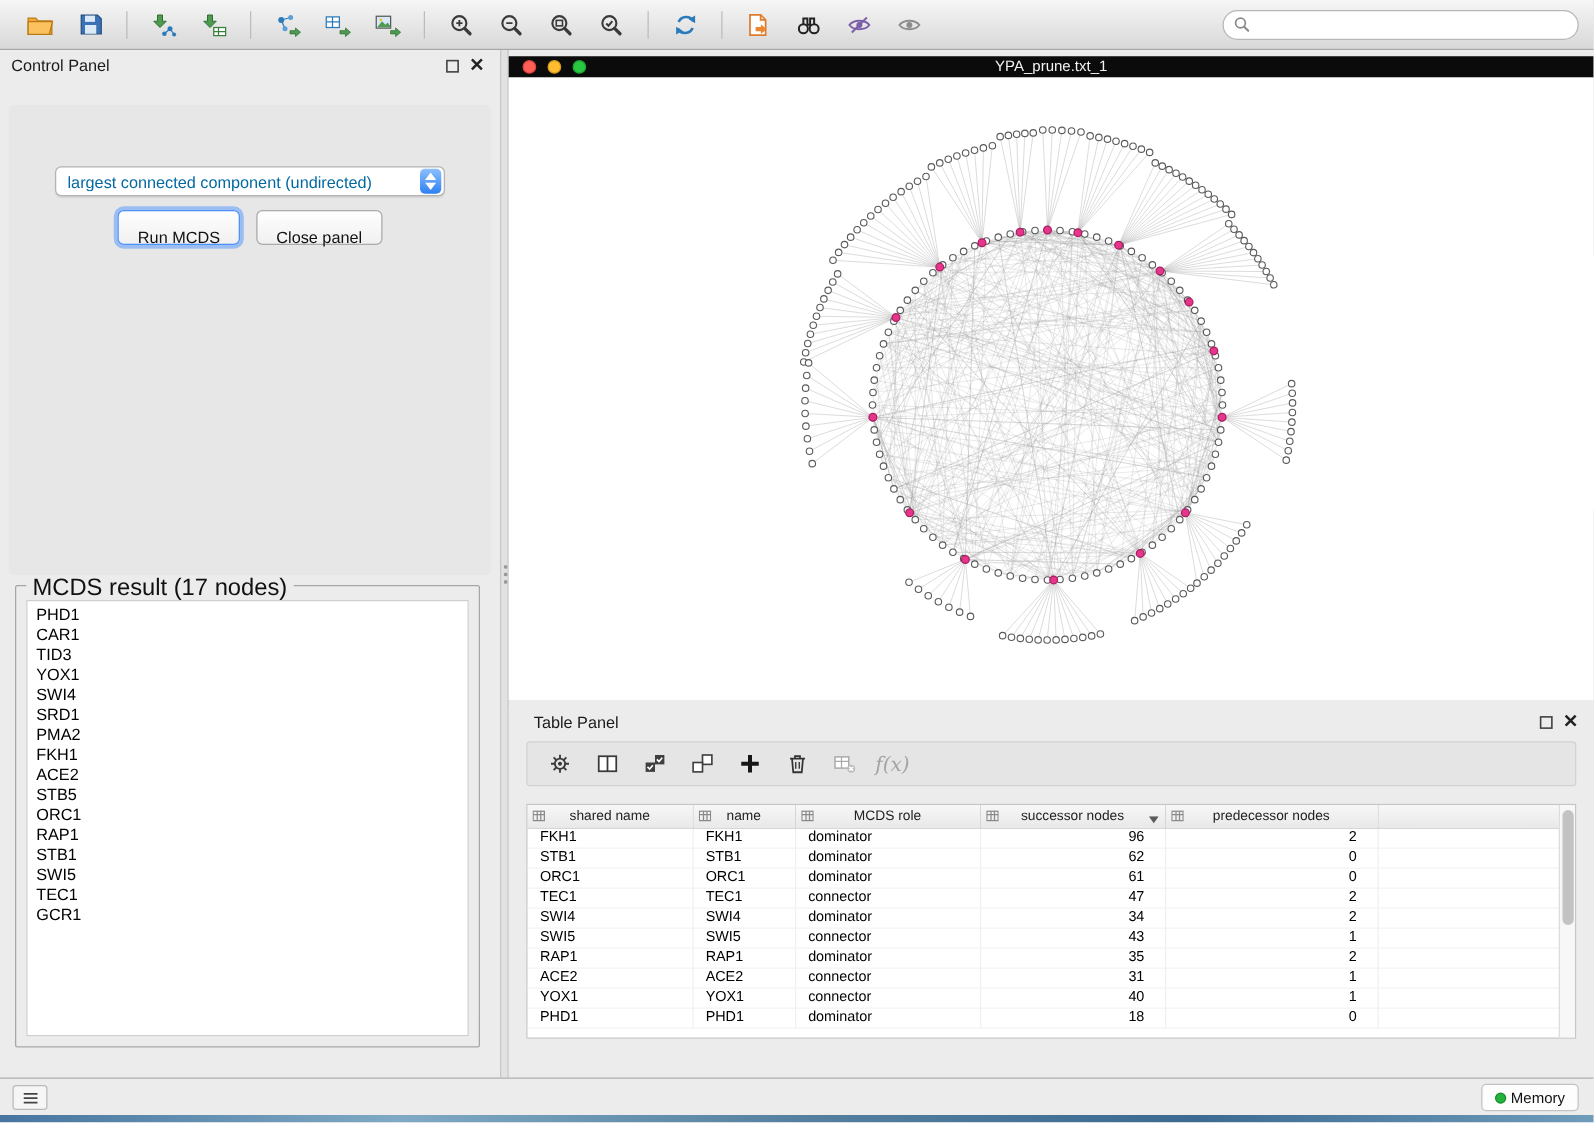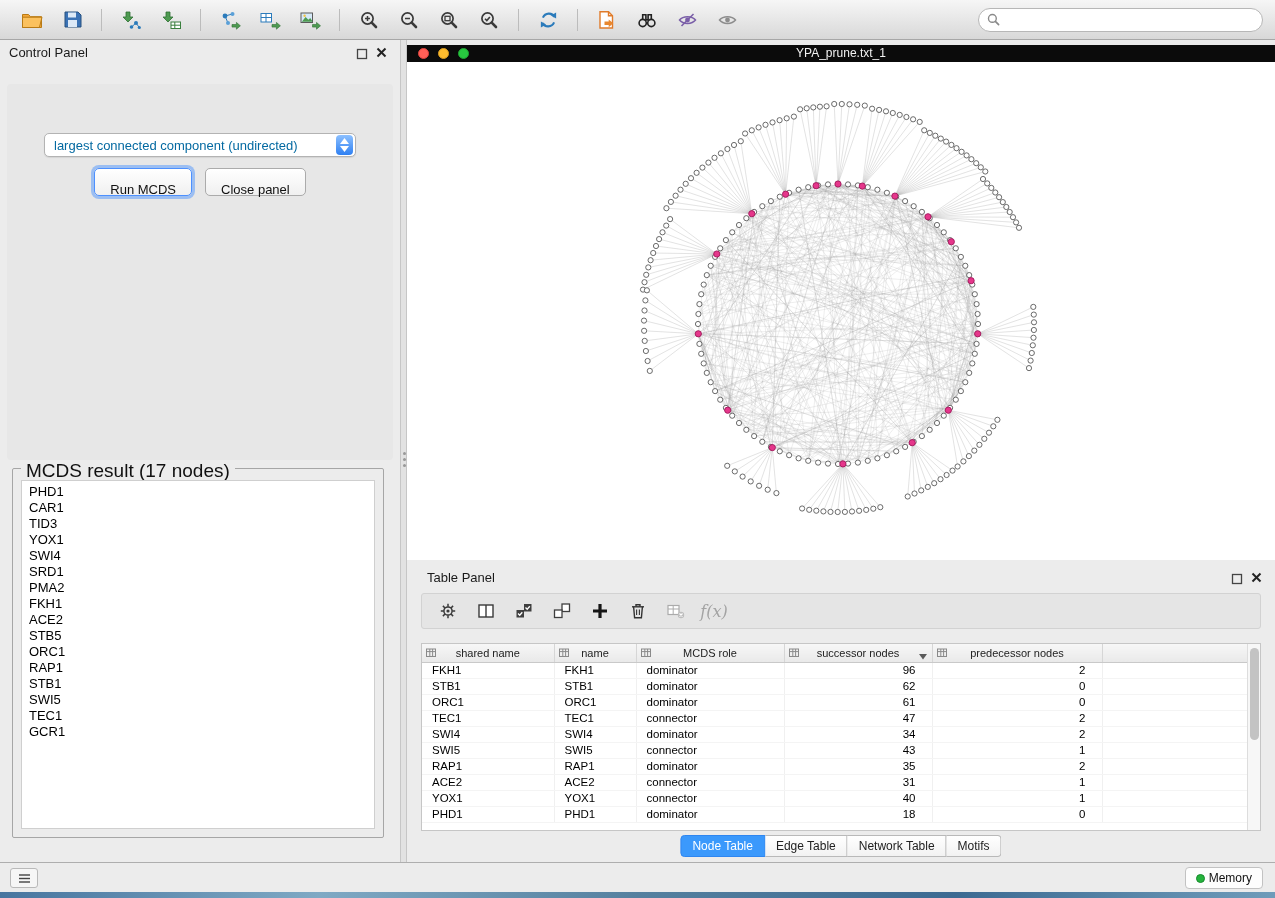--- a/index.html
+++ b/index.html
@@ -1380,26 +1380,20 @@
               <td class="num">0</td>
               <td class="filler"></td>
             </tr>
           </tbody>
       </table>
       <div class="tscroll">
         <div class="tthumb"></div>
       </div>
     </div>
 
-    <div class="bt-tabs">
-      <span class="bt-tab active">Node Table</span>
-      <span class="bt-tab">Edge Table</span>
-      <span class="bt-tab">Network Table</span>
-      <span class="bt-tab">Motifs</span>
-    </div>
   </div>
 
   <div class="status-bar">
     <div class="sb-left-btn">
       <svg width="13" height="11" viewBox="0 0 13 11">
         <line x1="1" y1="2" x2="12" y2="2" stroke="#444" stroke-width="1.4"></line>
         <line x1="1" y1="5.5" x2="12" y2="5.5" stroke="#444" stroke-width="1.4"></line>
         <line x1="1" y1="9" x2="12" y2="9" stroke="#444" stroke-width="1.4"></line>
       </svg>
     </div>

